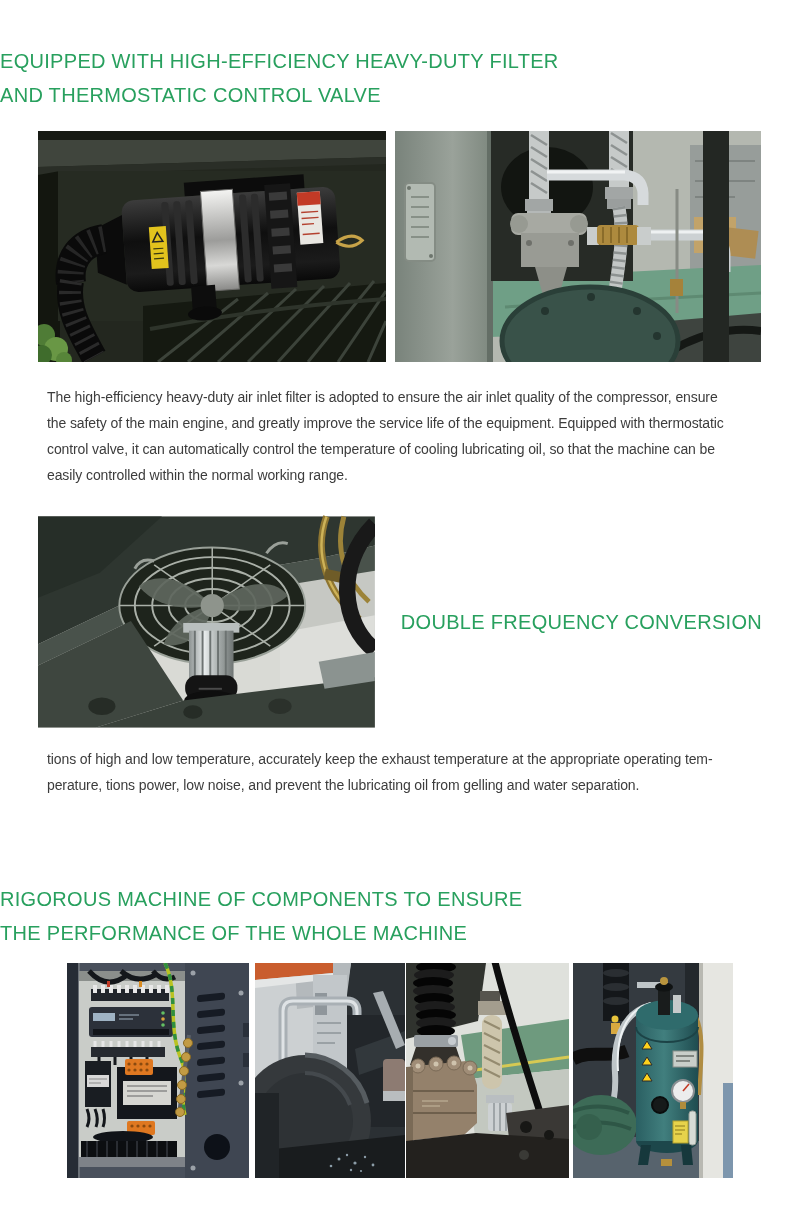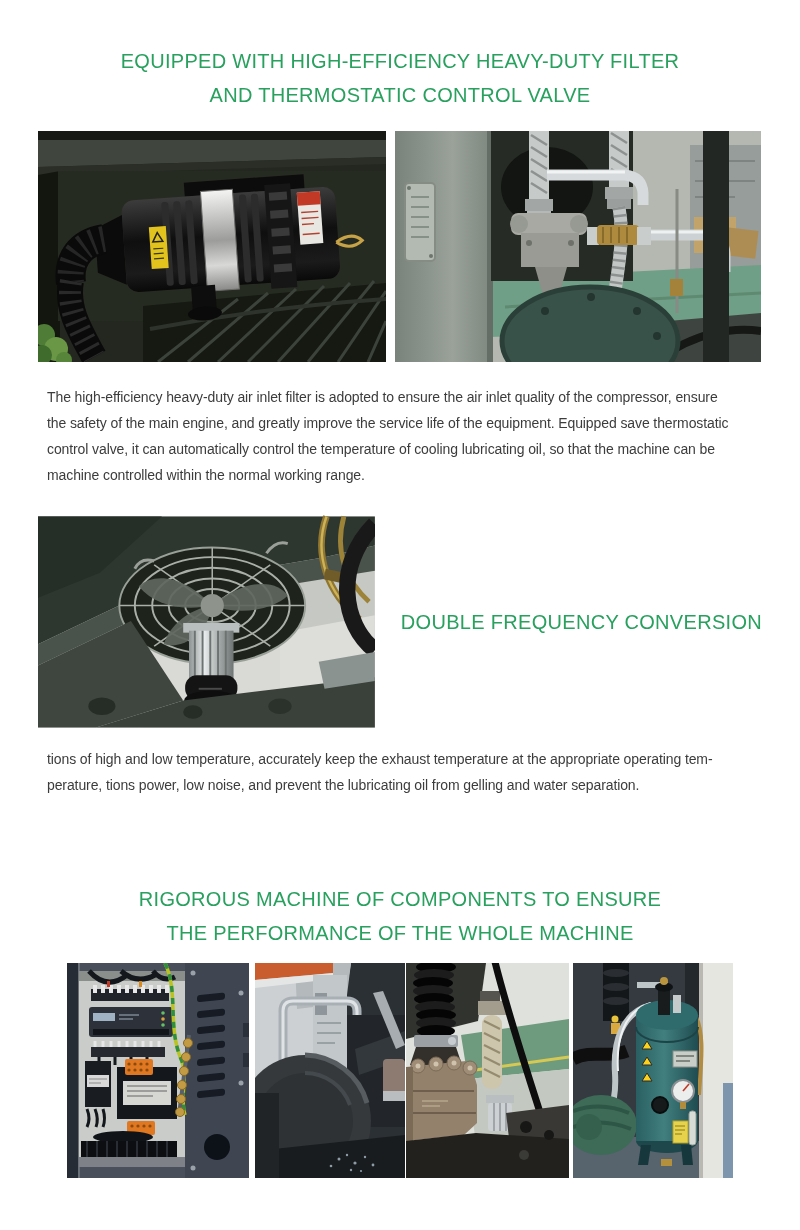--- a/index.html
+++ b/index.html
@@ -1,18 +1,18 @@
 <!DOCTYPE html>
 <html><head>
 <meta charset="utf-8">
 <style>
   html,body{margin:0;padding:0;background:#ffffff;}
   .page{position:relative;width:800px;height:1230px;background:#fff;overflow:hidden;
         font-family:"Liberation Sans",sans-serif;}
-  .green-heading{position:absolute;left:0;width:800px;text-align:center;color:#28a05e;
+  .green-heading{position:absolute;left:0;width:800px;color:#28a05e;
         font-size:20px;font-weight:400;letter-spacing:.3px;line-height:34px;}
   .h-top{top:44px;}
   .h-bottom{top:882px;}
   .body-text{position:absolute;left:47px;width:714px;color:#3c3c3c;font-size:14px;
         letter-spacing:-0.1px;line-height:26px;}
   .p1{top:384px;}
   .p2{top:746px;}
   .row-top{position:absolute;top:131px;left:38px;display:flex;}
   .row-top .gap{width:9px;}
   .fan-row{position:absolute;top:513px;left:38px;width:724px;height:218px;display:flex;}
@@ -187,23 +187,23 @@
           <circle cx="196" cy="166" r="4" fill="#24352f"></circle>
         <circle cx="242" cy="180" r="4" fill="#24352f"></circle>
           <circle cx="262" cy="205" r="4" fill="#24352f"></circle>
       </g>
       <rect x="308" y="0" width="26" height="231" fill="#232723"></rect>
     </svg>
   </div>
 
   <div class="body-text p1">
       <div>The high-efficiency heavy-duty air inlet filter is adopted to ensure the air inlet quality of the compressor, ensure</div>
-      <div>the safety of the main engine, and greatly improve the service life of the equipment. Equipped save thermostatic</div>
+      <div>the safety of the main engine, and greatly improve the service life of the equipment. Equipped with thermostatic</div>
       <div>control valve, it can automatically control the temperature of cooling lubricating oil, so that the machine can be</div>
-      <div>machine controlled within the normal working range.</div>
+      <div>easily controlled within the normal working range.</div>
     </div>
 
   <div class="fan-row">
 
     <svg width="348" height="218" viewBox="0 0 348 218">
       <defs>
         <linearGradient id="g-hub" x1="0" y1="0" x2="1" y2="0">
           <stop offset="0" stop-color="#8d9392"></stop>
             <stop offset="0.35" stop-color="#e8ecec"></stop>
           <stop offset="0.7" stop-color="#9fa5a4"></stop>

